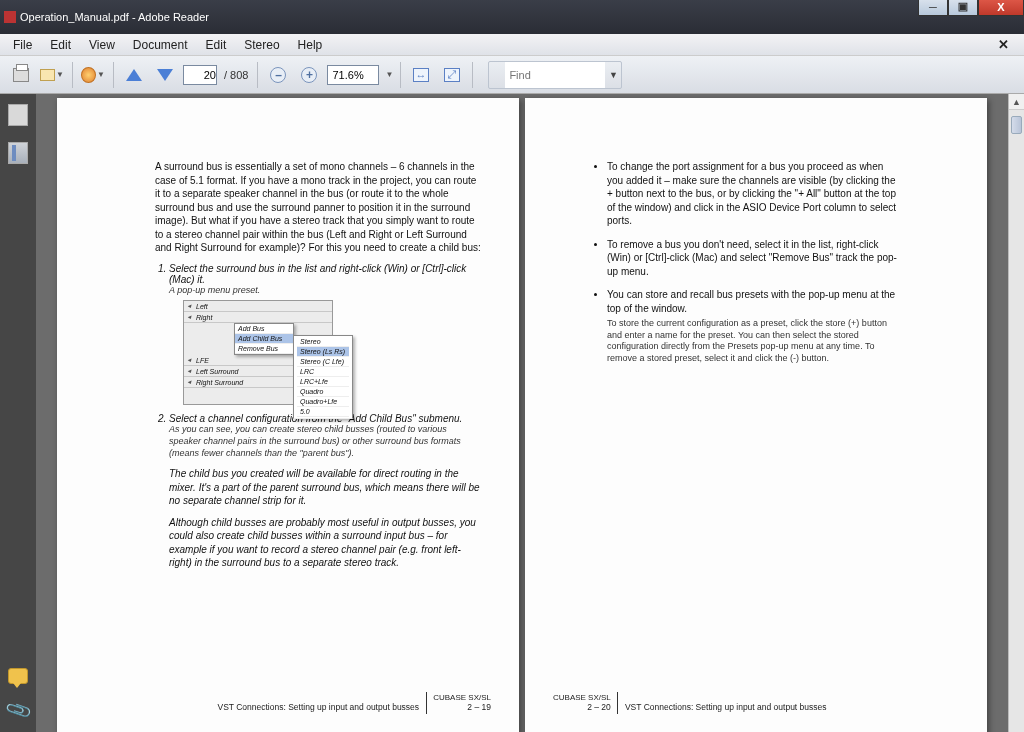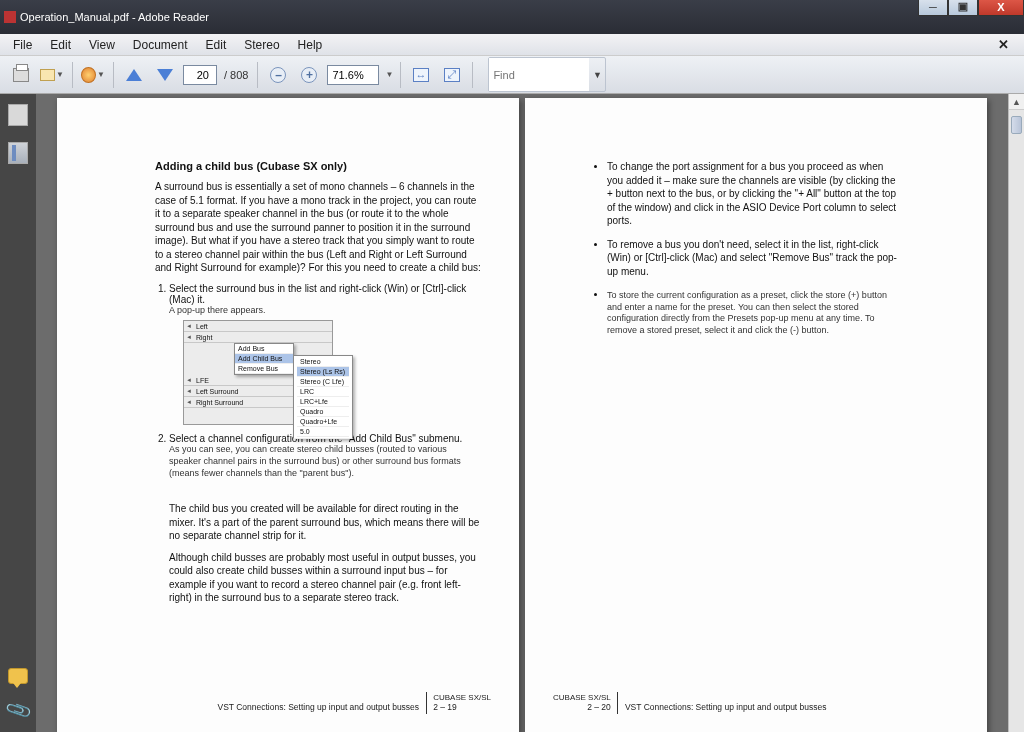--- a/index.html
+++ b/index.html
@@ -16,24 +16,24 @@
 
 .menubar { height: 22px; background: linear-gradient(to bottom,#f3f3f5,#dfe2e8); display: flex; align-items: center; padding: 0 4px; font-size: 12px; color: #222; border-bottom: 1px solid #ccc; position: relative; }
 .menubar span { padding: 17px 9px; cursor: default; }
 .menubar .xclose { position: absolute; right: 6px; font-weight: bold; font-size: 13px; }
 
 
 .toolbar { height: 38px; background: linear-gradient(to bottom,#eef1f5,#d9dde4); border-bottom: 1px solid #aaa; display: flex; align-items: center; padding: 0 8px; gap: 5px; }
 .tbtn { width: 26px; height: 26px; border: 1px solid transparent; border-radius: 3px; display: flex; align-items: center; justify-content: center; cursor: default; }
 .sep { width: 1px; height: 26px; background: #b8bcc4; margin: 0 2px; }
 .dropdown-arr { font-size: 8px; color: #555; margin-left: 1px; }
-.pageinput { width: 34px; height: 20px; text-align: right; padding-right: 7px; font-size: 11px; border: 1px solid #7a8aa0; }
+.pageinput { width: 34px; height: 20px; text-align: right; padding-right: 0; font-size: 11px; border: 1px solid #7a8aa0; }
 .pagecount { font-size: 11px; color: #333; margin: 0 2px; }
 .zoomtxt { width: 52px; height: 20px; font-size: 11px; border: 1px solid #7a8aa0; padding-left: 4px; }
-.findbox { width: 100px; height: 33px; font-size: 11px; border: 1px solid #9aa4b2; padding-left: 4px; color: #777; background: #fff; }
+.findbox { width: 100px; height: 26px; font-size: 11px; border: 1px solid #9aa4b2; padding-left: 4px; color: #777; background: #fff; margin-left: 16px; }
 .findwrap { display: flex; align-items: center; border: 1px solid #bcc4d0; border-radius: 2px; margin-left: 8px; }
 .findwrap .findbox { border: none; }
 .findwrap .arr { width: 16px; text-align: center; font-size: 9px; color: #444; }
 
 
 .ico-printer { width: 16px; height: 14px; background: #ddd; border: 1px solid #888; position: relative; }
 .ico-printer::before { content:""; position:absolute; top:-5px; left:2px; width:10px; height:5px; background:#fff; border:1px solid #888; }
 .ico-mail { width:16px; height:12px; background:#f9e6b0; border:1px solid #c0a050; }
 .ico-collab { width:16px; height:16px; border-radius:50%; background: radial-gradient(circle,#ffd070,#e08030); border:1px solid #c07020; }
 .ico-arrow-left { width:0; height:0; border-top:8px solid transparent; border-bottom:8px solid transparent; border-right:12px solid #4b7fd6; }
@@ -55,26 +55,26 @@
 .navicon.attach { background:none; border:none; color:#aaa; font-size:18px; transform:rotate(-30deg); }
 
 
 .docarea { flex: 1; background: #6c6c6c; display: flex; overflow: hidden; position: relative; }
 .pagewrap { flex: 1; display: flex; justify-content: center; padding: 4px 4px 6px 4px; gap: 0; }
 .page { background: #fdfdfd; width: 462px; height: 648px; box-shadow: 2px 2px 6px rgba(0,0,0,0.4); padding: 62px 28px 18px 28px; font-size: 10px; color: #111; position: relative; }
 .page + .page { margin-left: 6px; }
 .page h4 { font-size: 11px; font-weight: bold; margin-bottom: 8px; }
 .page p { line-height: 1.35; margin-bottom: 8px; font-size: 10px; }
 .page ol { padding-left: 14px; font-size: 10px; }
-.page ol li { margin-bottom: 6px; }
+.page ol li { margin-bottom: 6px; font-style: italic; }
 .sub { font-size: 9px; color: #333; line-height: 1.3; }
 .bullets { padding-left: 14px; font-size: 10px; }
 .bullets li { margin-bottom: 10px; line-height: 1.35; list-style-type: disc; }
 .footer { position: absolute; bottom: 32px; font-size: 8.5px; color: #222; }
-.footer.left { right: 28px; }
+.footer.left { right: 28px; text-align: right; }
 .footer.right { left: 28px; }
 .footline { border-left: 1px solid #333; padding-left: 6px; display: inline-block; height: 22px; }
 .footline2 { border-right: 1px solid #333; padding-right: 6px; display: inline-block; height: 22px; text-align: right; }
 .product { font-size: 8px; letter-spacing: 0; }
 .screenshot-inset { width: 150px; height: 105px; border: 1px solid #999; background: #ececec; margin: 4px 0 8px 14px; font-size: 7px; }
 .screenshot-inset .row { display:flex; border-bottom:1px solid #c8c8c8; height:11px; align-items:center; }
 .screenshot-inset .c1 { width:10px; text-align:center; color:#555; }
 .screenshot-inset .c2 { flex:1; padding-left:2px; }
 .screenshot-inset .menu { position:relative; left:50px; background:#fff; border:1px solid #888; width:60px; box-shadow:2px 2px 3px rgba(0,0,0,0.3); }
 .screenshot-inset .menu div { padding:1px 3px; border-bottom:1px solid #eee; }
@@ -167,26 +167,25 @@
     <div class="navicon comment"></div>
     <div class="navicon attach">📎</div>
     <div style="height:10px"></div>
   </div>
 
   <div class="docarea">
     <div class="pagewrap">
 
       <div class="page">
         <div style="padding-left:70px; padding-right:10px;">
-          <h4>Adding a child bus (Cubase SX only)</h4>
           <p class="indent">A surround bus is essentially a set of mono channels – 6 channels in the case of 5.1 format. If you have a mono track in the project, you can route it to a separate speaker channel in the bus (or route it to the whole surround bus and use the surround panner to position it in the surround image). But what if you have a stereo track that you simply want to route to a stereo channel pair within the bus (Left and Right or Left Surround and Right Surround for example)? For this you need to create a child bus:</p>
           <ol>
             <li>
               <div>Select the surround bus in the list and right-click (Win) or [Ctrl]-click (Mac) it.</div>
-              <div class="sub">A pop-up there appears.</div>
+              <div class="sub">A pop-up menu preset.</div>
               <div class="screenshot-inset">
                 <div class="row">
                     <span class="c1">◂</span>
                     <span class="c2">Left</span>
                   </div>
                 <div class="row">
                     <span class="c1">◂</span>
                     <span class="c2">Right</span>
                   </div>
                 <div style="position:relative;">
@@ -216,37 +215,38 @@
                   </div>
                 <div class="row">
                     <span class="c1">◂</span>
                     <span class="c2">Right Surround</span>
                   </div>
               </div>
             </li>
             <li>
               <div>Select a channel configuration from the "Add Child Bus" submenu.</div>
               <div class="sub">As you can see, you can create stereo child busses (routed to various speaker channel pairs in the surround bus) or other surround bus formats (means fewer channels than the "parent bus").</div>
-              <p style="margin-top:23px">The child bus you created will be available for direct routing in the mixer. It's a part of the parent surround bus, which means there will be no separate channel strip for it.</p>
+              <p style="margin-top:8px">The child bus you created will be available for direct routing in the mixer. It's a part of the parent surround bus, which means there will be no separate channel strip for it.</p>
               <p>Although child busses are probably most useful in output busses, you could also create child busses within a surround input bus – for example if you want to record a stereo channel pair (e.g. front left-right) in the surround bus to a separate stereo track.</p>
             </li>
           </ol>
         </div>
         <div class="footer left">
           <span>VST Connections: Setting up input and output busses</span>&nbsp;&nbsp;
           <span class="footline"><span class="product">CUBASE SX/SL</span><br><span>2 – 19</span></span>
         </div>
       </div>
 
       <div class="page">
         <div style="padding-left:40px; padding-right:60px;">
           <ul class="bullets">
             <li>To change the port assignment for a bus you proceed as when you added it – make sure the channels are visible (by clicking the + button next to the bus, or by clicking the "+ All" button at the top of the window) and click in the ASIO Device Port column to select ports.</li>
             <li>To remove a bus you don't need, select it in the list, right-click (Win) or [Ctrl]-click (Mac) and select "Remove Bus" track the pop-up menu.</li>
             <li>
+              <span>You can store and recall bus presets with the pop-up menu at the top of the window.</span>
               <div class="sub" style="margin-top:3px">To store the current configuration as a preset, click the store (+) button and enter a name for the preset. You can then select the stored configuration directly from the Presets pop-up menu at any time. To remove a stored preset, select it and click the (-) button.</div>
             </li>
           </ul>
         </div>
         <div class="footer right">
           <span class="footline2"><span class="product">CUBASE SX/SL</span><br><span>2 – 20</span></span>
           &nbsp;&nbsp;<span>VST Connections: Setting up input and output busses</span>
         </div>
       </div>
 

